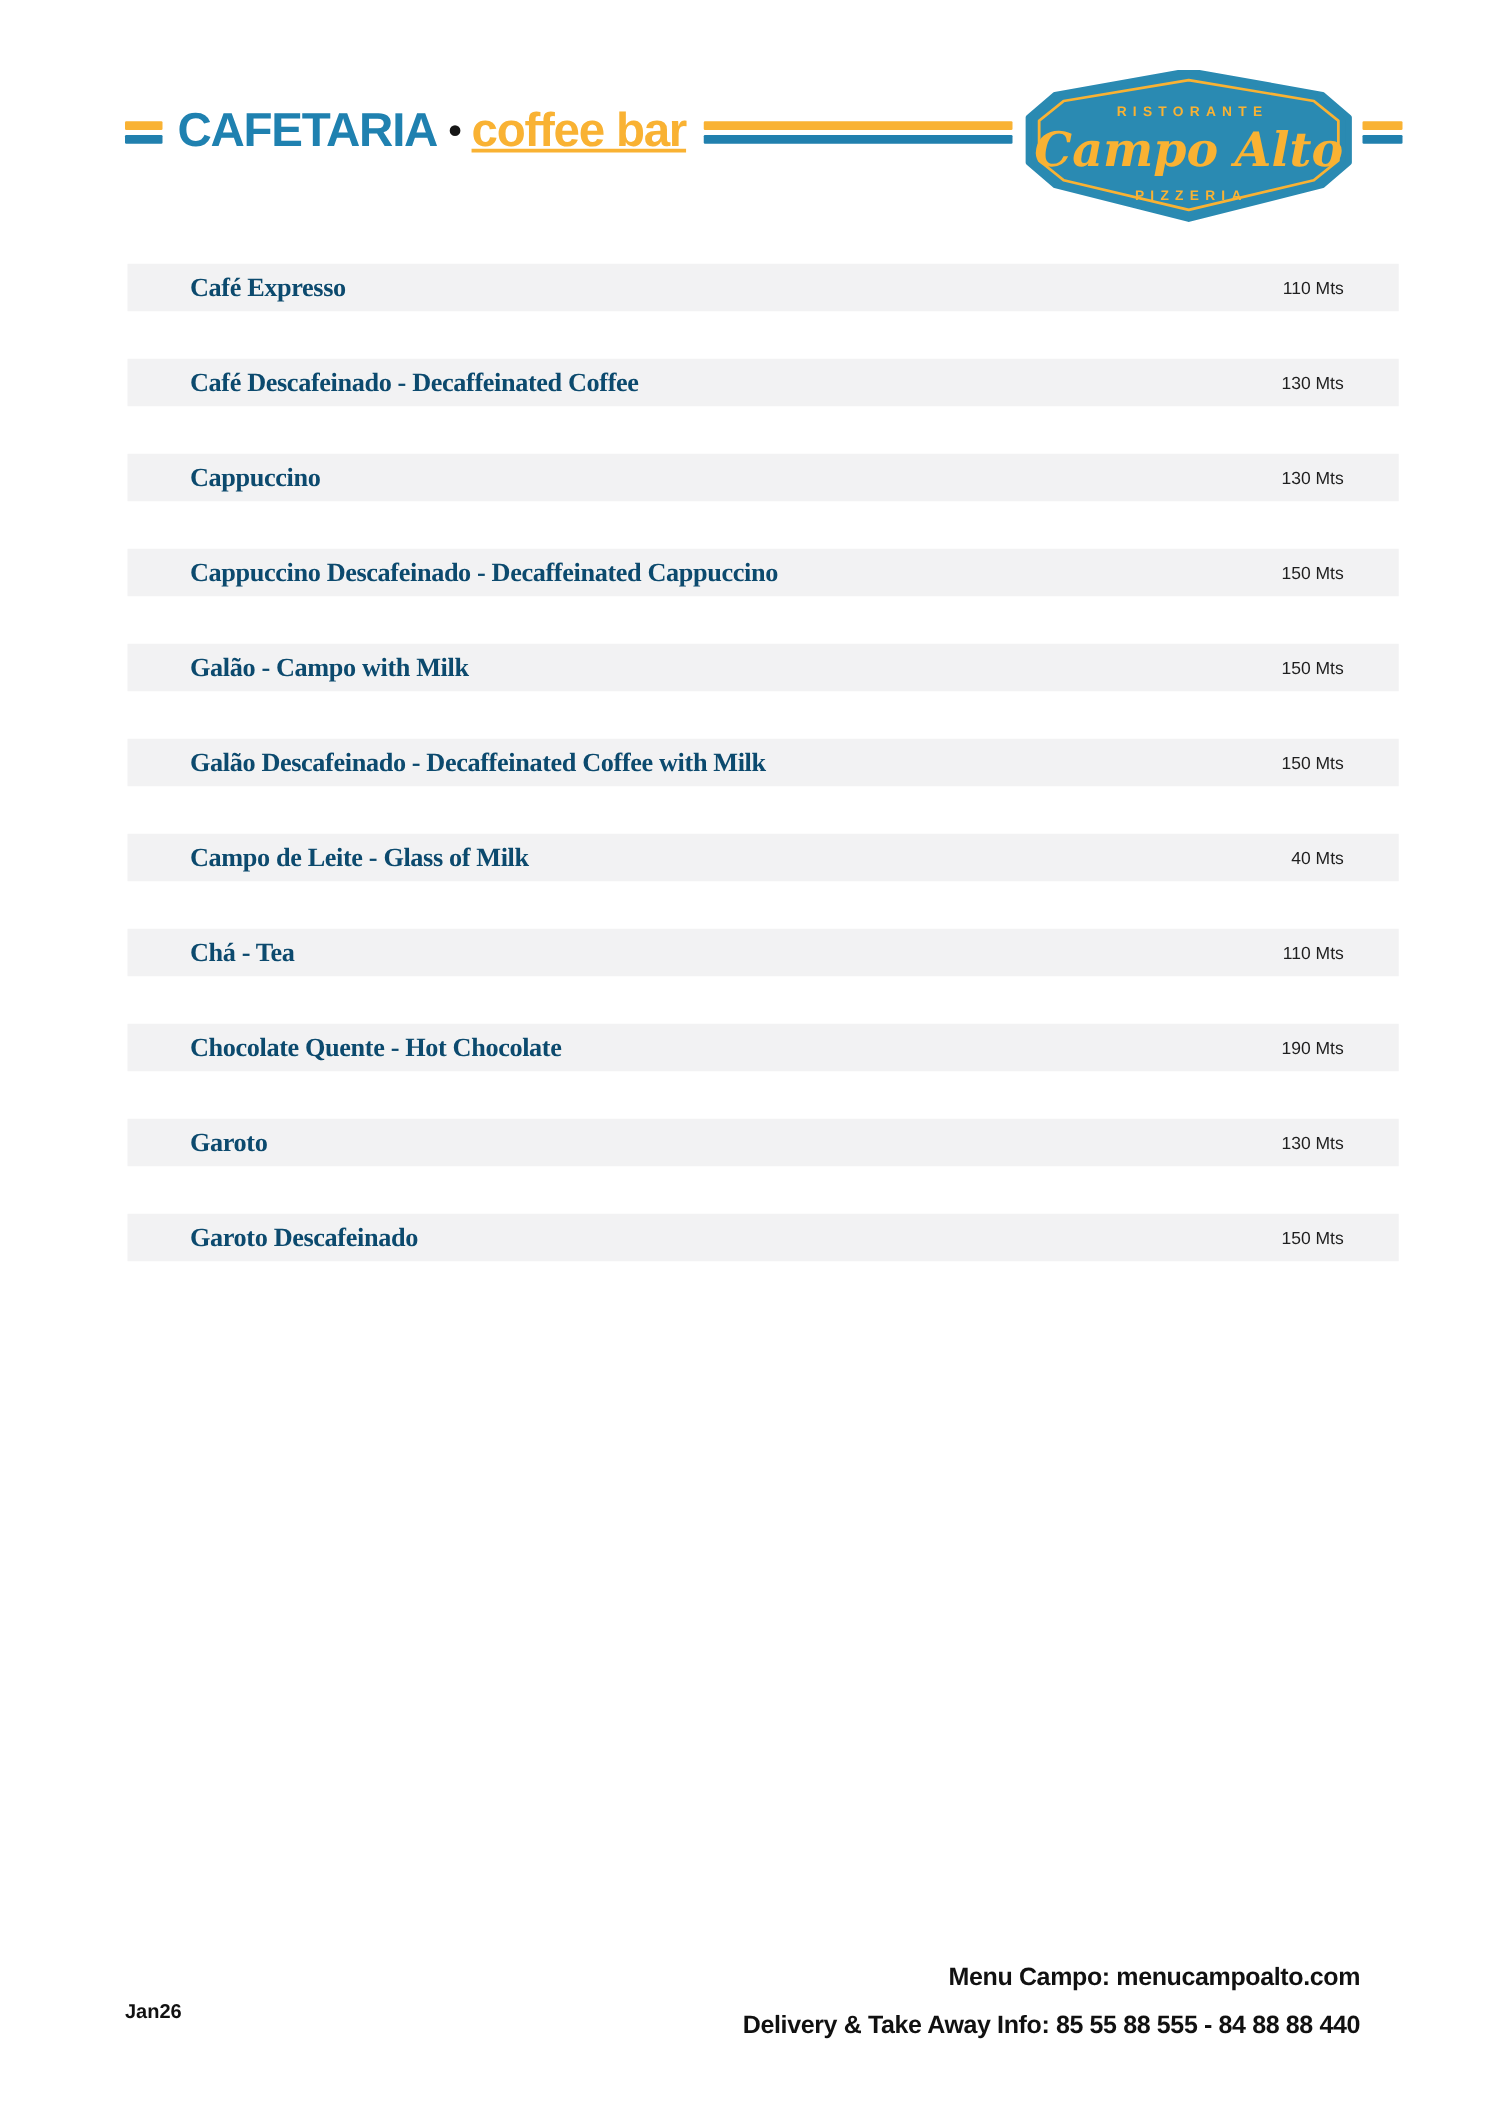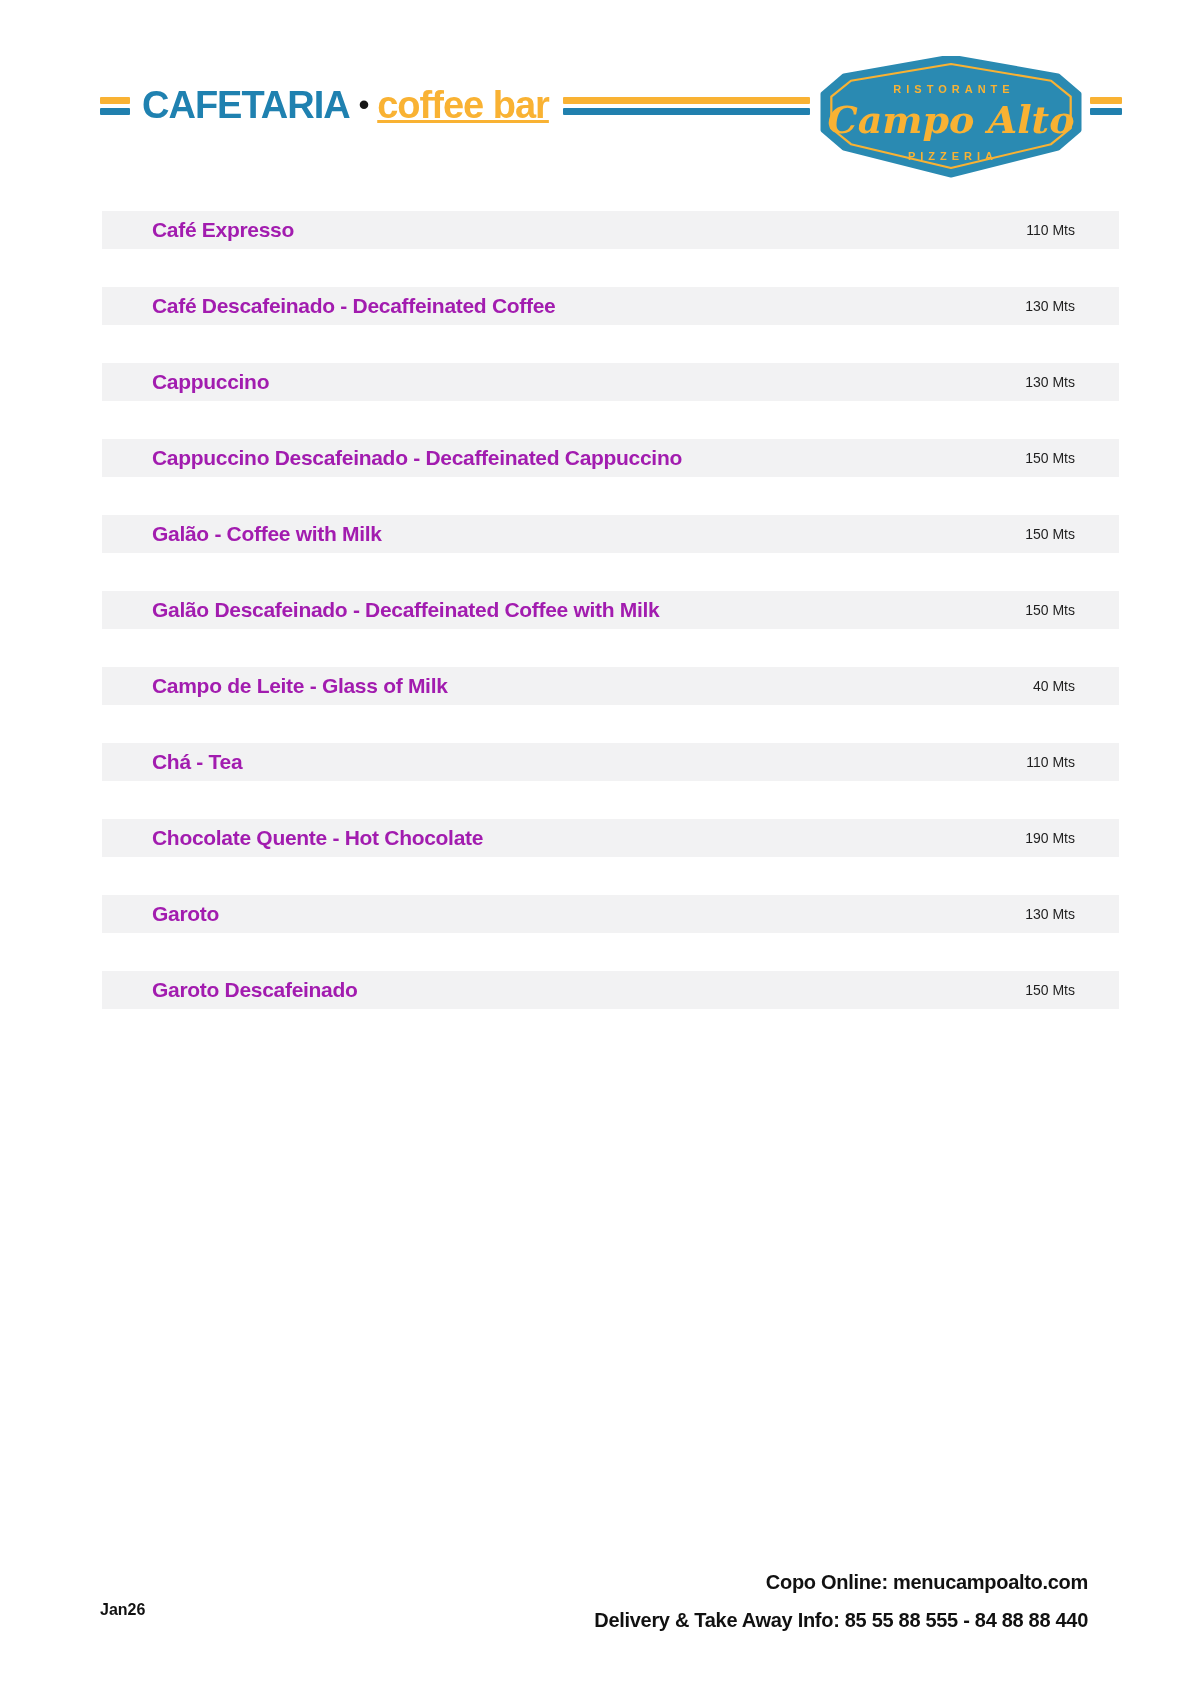--- a/index.html
+++ b/index.html
@@ -30,21 +30,21 @@
   .badge text{font-family:"Liberation Sans", sans-serif;}
   .badge .script{font-family:"DejaVu Serif", serif;font-style:italic;font-weight:bold;}
   
   .menu{position:absolute;top:211px;left:102px;width:1017px;}
   .row{
     height:38px;margin-bottom:38px;background:#f2f2f3;
     display:flex;align-items:center;justify-content:space-between;
     padding:0 44px 0 50px;box-sizing:border-box;
   }
   .row .name{
-    font-weight:bold;font-size:21px;color:#a21caf;letter-spacing:-0.3px;white-space:nowrap;
+    font-weight:bold;font-size:21px;color:#0c4a6e;letter-spacing:-0.3px;white-space:nowrap;font-family:Liberation Serif, serif;
   }
   .row .price{font-size:14px;color:#1f1f1f;white-space:nowrap;}
   
   .footer-left{
     position:absolute;left:100px;top:1601px;
     font-size:16px;font-weight:bold;color:#111;
   }
   .footer-right{
     position:absolute;right:102px;top:1563px;text-align:right;
     font-size:20px;font-weight:bold;color:#111;line-height:38px;
@@ -96,21 +96,21 @@
   </div>
   <div class="row">
     <span class="name">Cappuccino</span>
     <span class="price">130 Mts</span>
   </div>
   <div class="row">
     <span class="name">Cappuccino Descafeinado - Decaffeinated Cappuccino</span>
     <span class="price">150 Mts</span>
   </div>
   <div class="row">
-    <span class="name">Galão - Coffee with Milk</span>
+    <span class="name">Galão - Campo with Milk</span>
     <span class="price">150 Mts</span>
   </div>
   <div class="row">
     <span class="name">Galão Descafeinado - Decaffeinated Coffee with Milk</span>
     <span class="price">150 Mts</span>
   </div>
   <div class="row">
     <span class="name">Campo de Leite - Glass of Milk</span>
     <span class="price">40 Mts</span>
   </div>
@@ -128,15 +128,15 @@
   </div>
   <div class="row">
     <span class="name">Garoto Descafeinado</span>
     <span class="price">150 Mts</span>
   </div>
 </div>
 
 <div class="footer-left">Jan26</div>
 
 <div class="footer-right">
-  <div>Copo Online: menucampoalto.com</div>
+  <div>Menu Campo: menucampoalto.com</div>
   <div>Delivery &amp; Take Away Info: 85 55 88 555 - 84 88 88 440</div>
 </div>
 
 </body></html>

